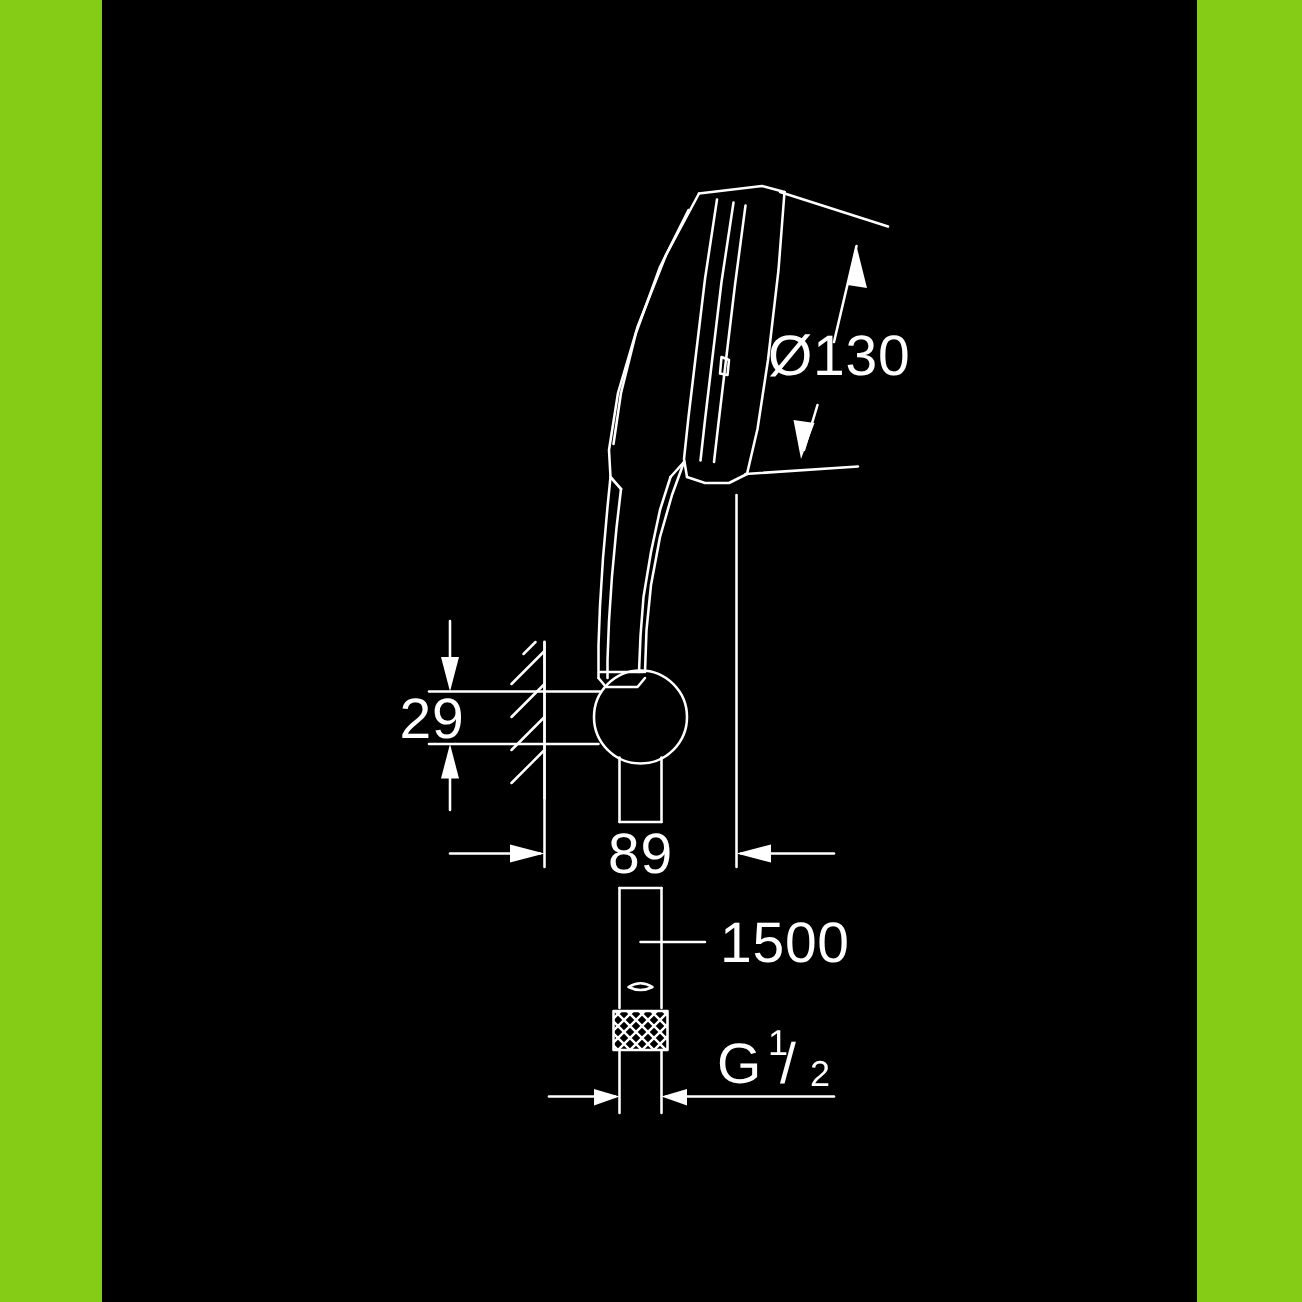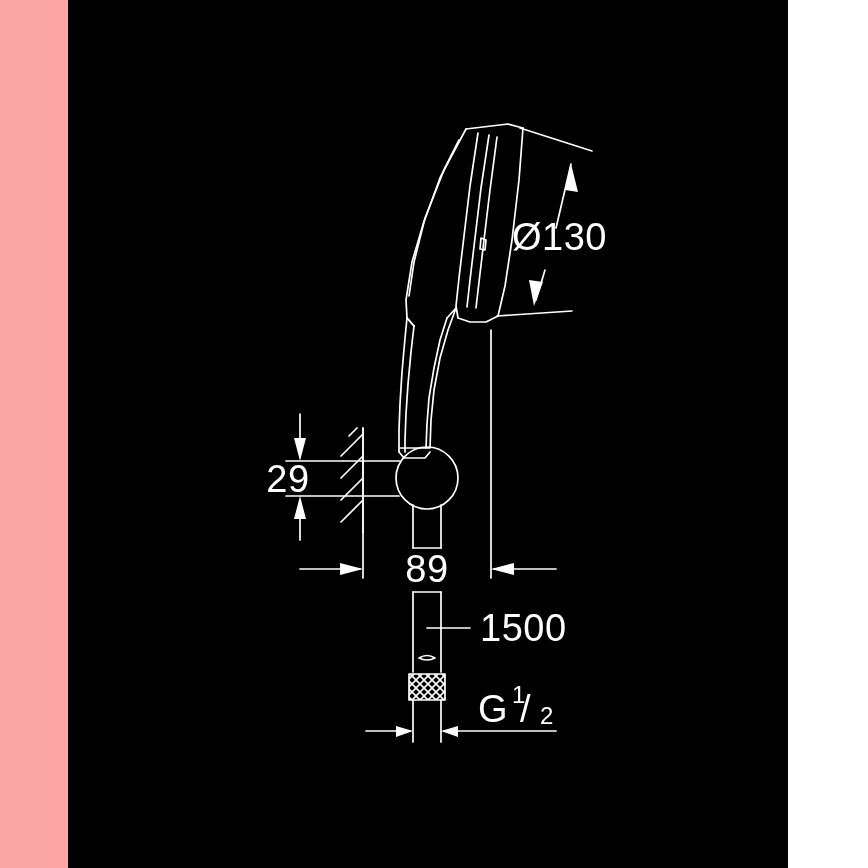--- a/index.html
+++ b/index.html
@@ -2,23 +2,23 @@
 <html><head>
 <meta charset="utf-8">
 <style>
   html, body {
     margin: 0;
     padding: 0;
     background: #ffffff;
   }
   #page {
     position: relative;
-    width: 788px;
+    width: 868px;
     height: 868px;
-    background: #fca5a5;
+    background: #84cc16;
     overflow: hidden;
     font-family: "Liberation Sans", sans-serif;
   }
   #canvas {
     position: absolute;
     left: 68px;
     top: 0px;
     width: 730px;
     height: 868px;
     background: #000000;

